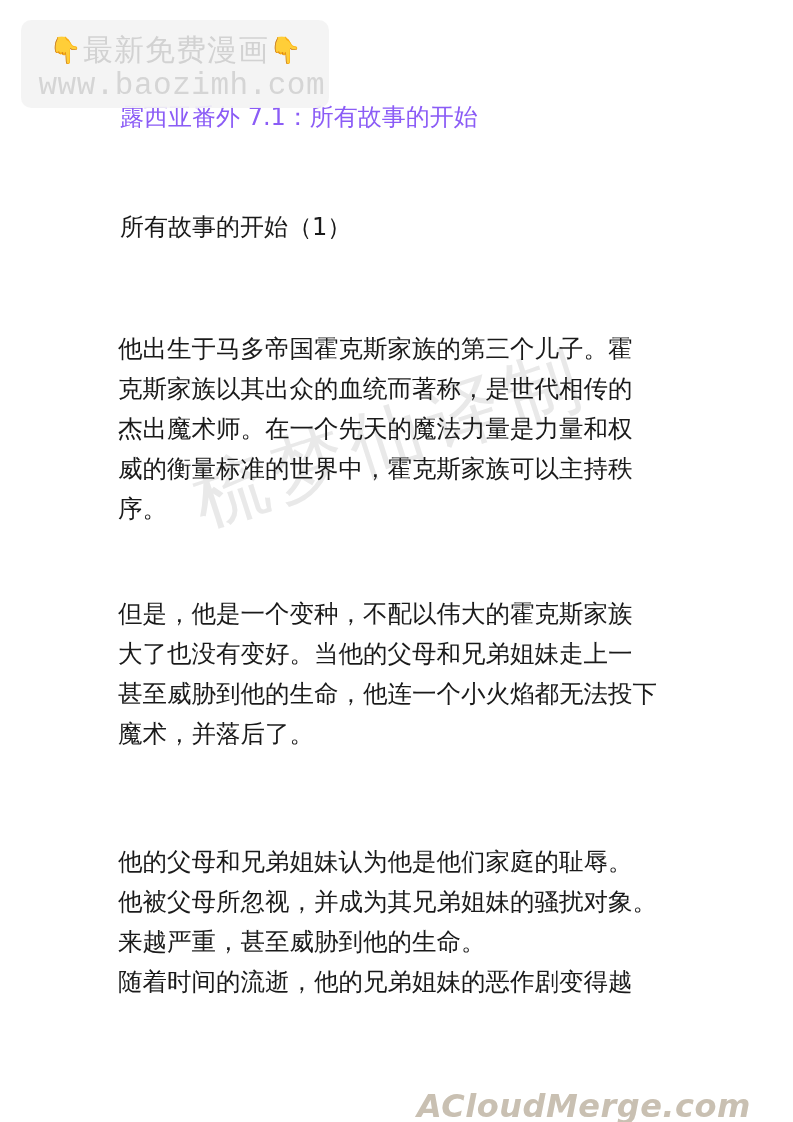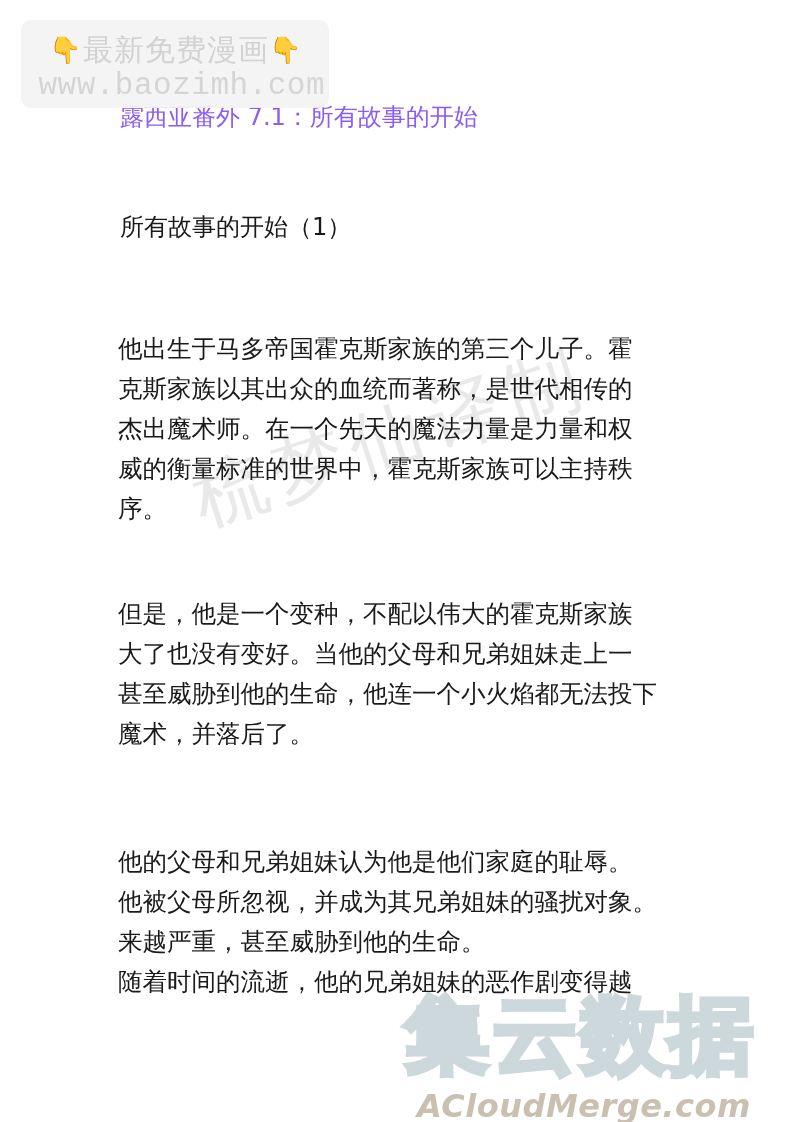--- a/index.html
+++ b/index.html
@@ -173,15 +173,14 @@
 </div>
 
 <div class="body-text" style="top:842px;">
   <span class="line">他的父母和兄弟姐妹认为他是他们家庭的耻辱。</span>
   <span class="line">他被父母所忽视，并成为其兄弟姐妹的骚扰对象。</span>
   <span class="line">来越严重，甚至威胁到他的生命。</span>
   <span class="line">随着时间的流逝，他的兄弟姐妹的恶作剧变得越</span>
 </div>
 
 <div class="watermark-cloud">
-  <div class="cn">集云数据</div>
   <div class="en">ACloudMerge.com</div>
 </div>
 
 </body></html>

